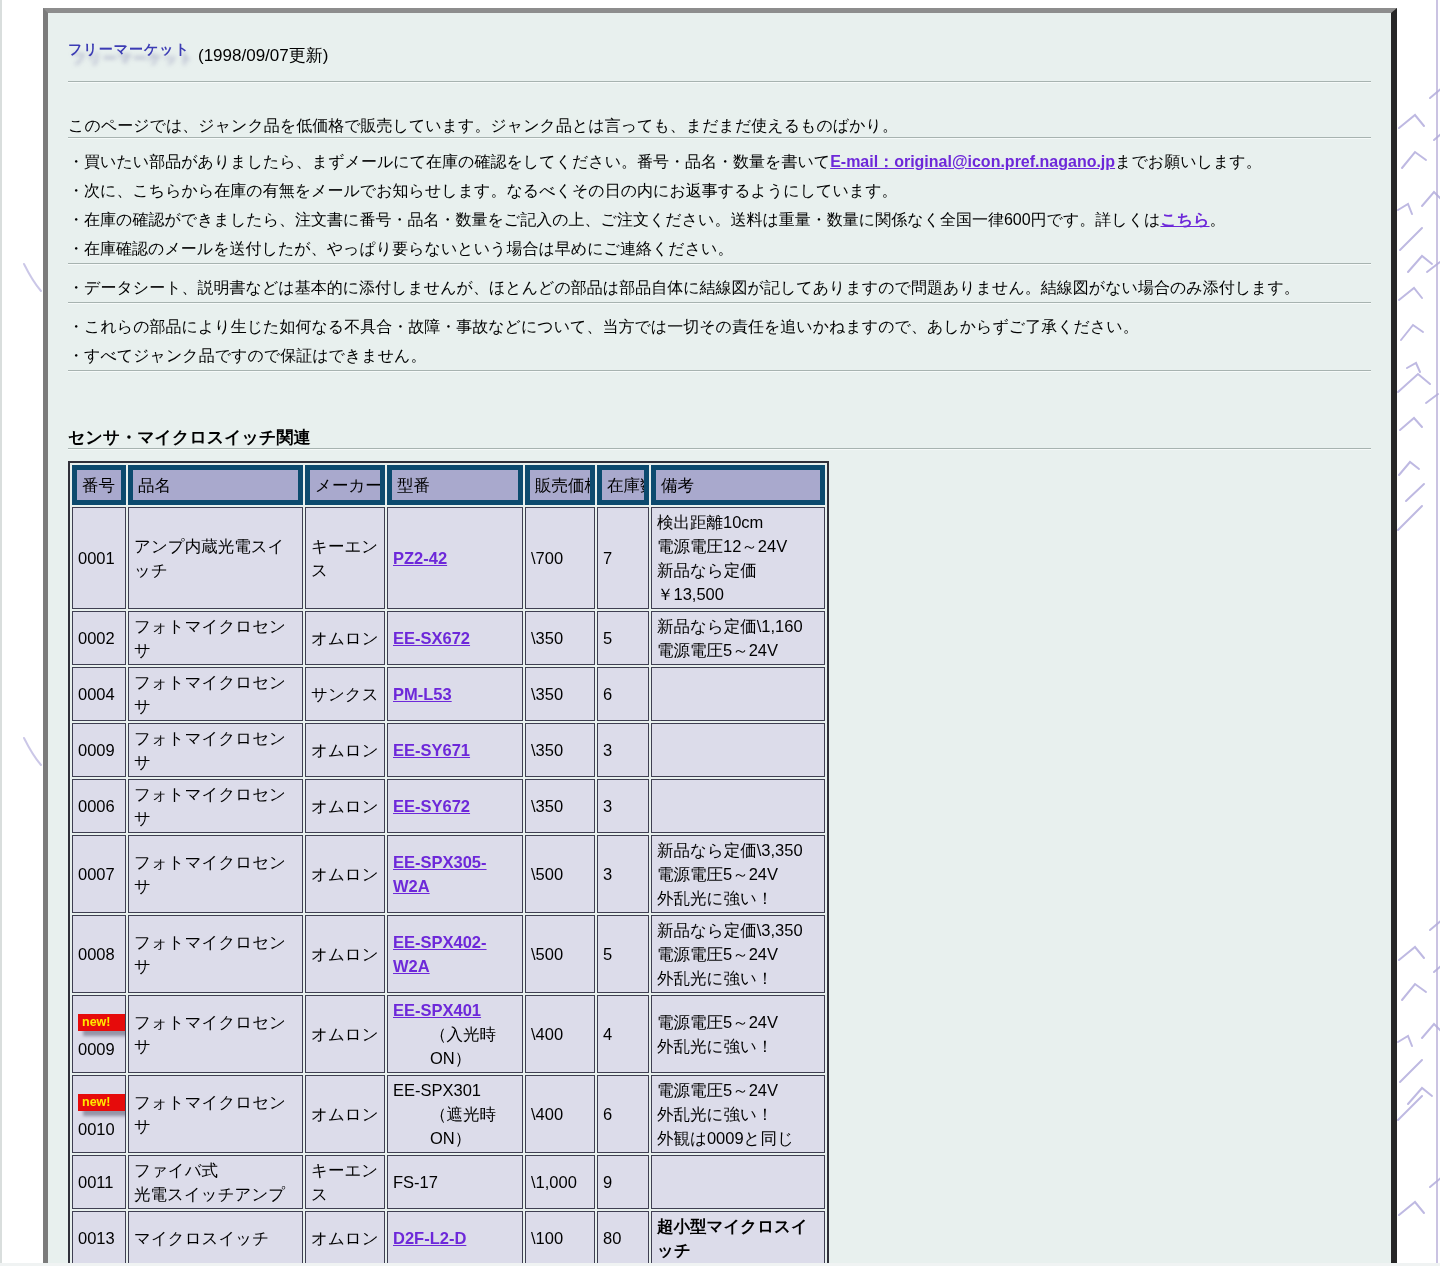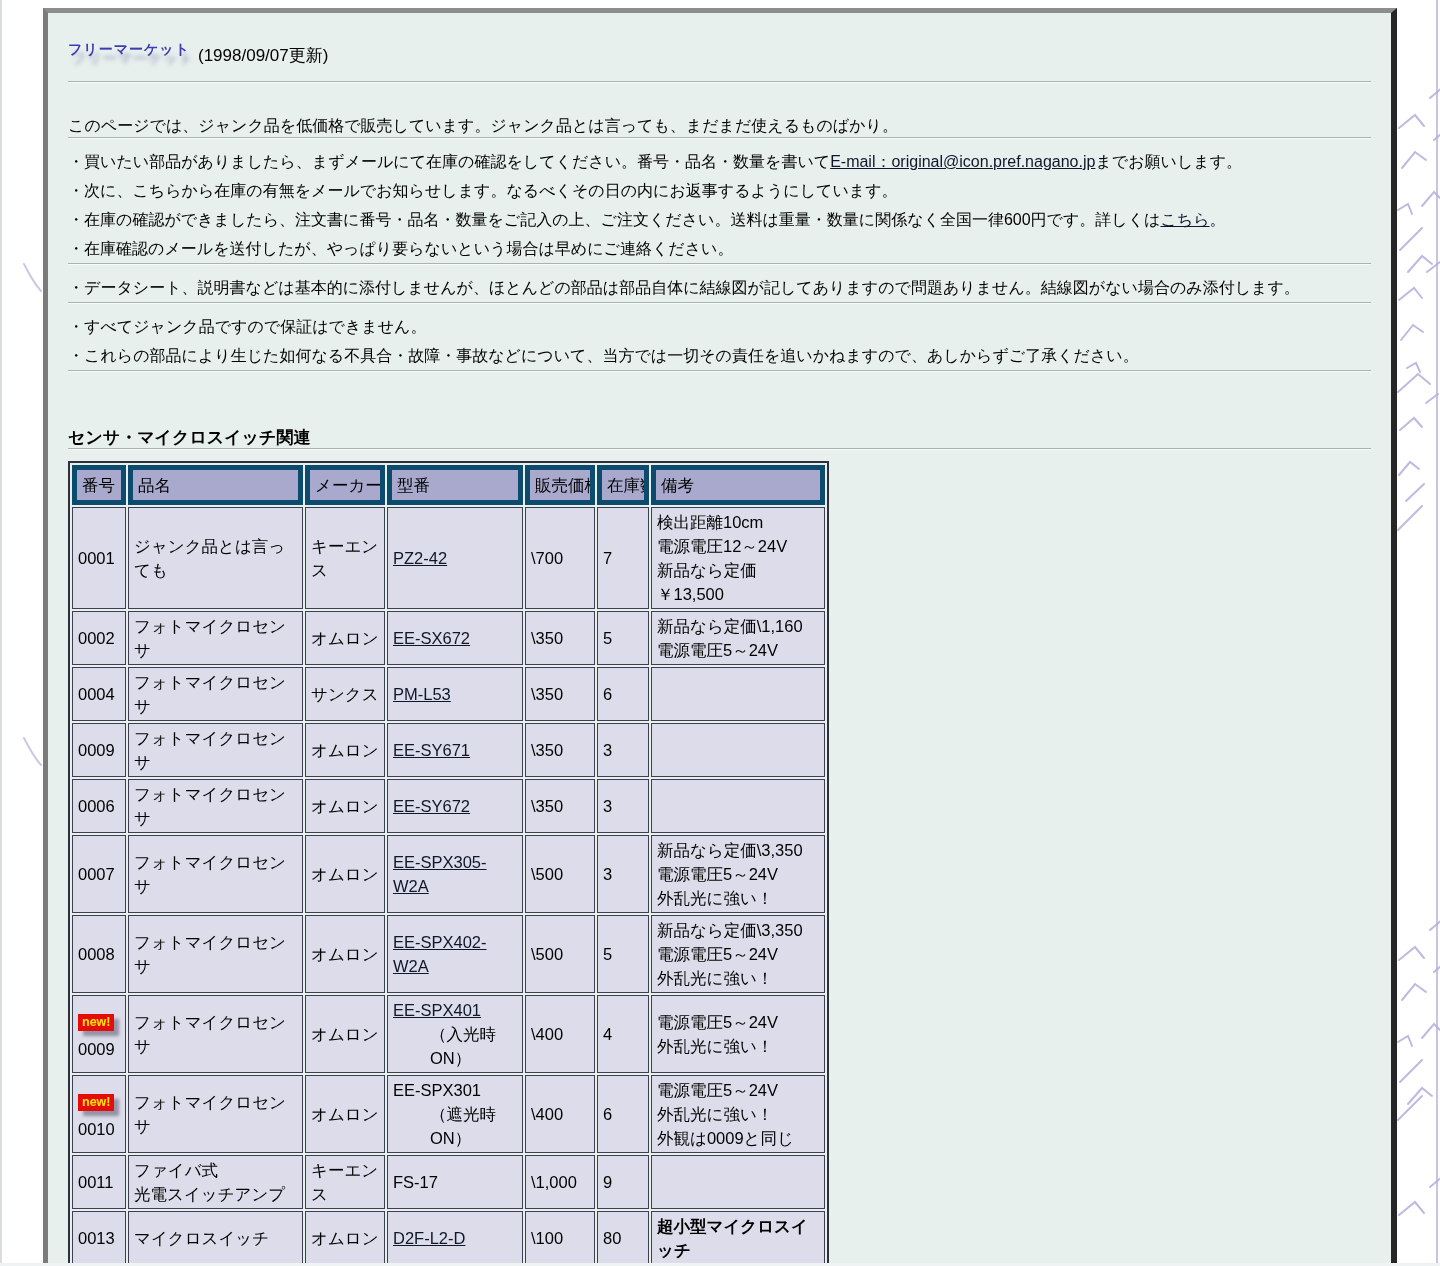--- a/index.html
+++ b/index.html
@@ -45,21 +45,21 @@
   .intro{margin:32px 0 0 0;font-size:16px;line-height:22px;}
   .bold-heading{margin:25px 0 0 0;font-size:17px;font-weight:bold;line-height:20px;}
   .mt-h2{margin-top:16px;}
   .note-block{margin-top:8px;font-size:16px;line-height:29px;}
   .mt-h3{margin-top:10px;}
   .mt-h4{margin-top:10px;}
   .mt-h5{margin-top:11px;}
   .section-heading{margin:56px 0 0 0;font-size:17px;font-weight:bold;line-height:20px;}
   .mt-hsec{margin-top:9px;}
 
-  a{color:#0f172a;text-decoration:underline;}
+  a{color:#6d28d9;text-decoration:underline;font-weight:bold;}
 
   table.parts{
     border-collapse:separate;border-spacing:2px;
     border:2px solid #30303a;
     table-layout:fixed;
     margin-top:11px;
     font-size:16.5px;
   }
   table.t1{width:741px;}
   table.parts th{
@@ -74,21 +74,21 @@
     overflow:hidden;
   }
   .multiline{white-space:pre-line;}
   .remark-bold{font-weight:bold;}
   .model-note{white-space:pre-line;margin-left:37px;}
   .no-text{display:block;}
   .new-badge{
     display:inline-block;
     background:#e60b0b;color:#ffe800;
     font-size:12.5px;font-weight:bold;line-height:14px;
-    padding:1px 4px 2px 4px;
+    padding:1px 16px 2px 4px;
     box-shadow:5px 5px 3px rgba(130,130,150,0.8);
     margin:2px 0 6px 0;
   }
   
   .bottom-edge{position:absolute;left:0;bottom:0;width:1440px;height:3px;background:#f0f3f3;z-index:2;}
 </style>
 </head>
 <body>
 
 <svg class="watermark" width="1440" height="1266" viewBox="0 0 1440 1266">
@@ -139,22 +139,22 @@
       <div>・在庫確認のメールを送付したが、やっぱり要らないという場合は早めにご連絡ください。</div>
     </div>
 
     <hr class="rule mt-h3">
 
     <div class="note-block">・データシート、説明書などは基本的に添付しませんが、ほとんどの部品は部品自体に結線図が記してありますので問題ありません。結線図がない場合のみ添付します。</div>
 
     <hr class="rule mt-h4">
 
     <div class="note-block">
+      <div>・これらの部品により生じた如何なる不具合・故障・事故などについて、当方では一切その責任を追いかねますので、あしからずご了承ください。</div>
       <div>・すべてジャンク品ですので保証はできません。</div>
-      <div>・これらの部品により生じた如何なる不具合・故障・事故などについて、当方では一切その責任を追いかねますので、あしからずご了承ください。</div>
     </div>
 
     <hr class="rule mt-h5">
 
     <div class="section-heading">センサ・マイクロスイッチ関連</div>
 
     <hr class="rule mt-hsec">
 
     <table class="parts t1">
       <colgroup>
@@ -176,21 +176,21 @@
           <th>在庫数</th>
           <th>備考</th>
         </tr>
       </thead>
       <tbody>
 
           <tr>
             <td>
               <span class="no-text">0001</span>
             </td>
-            <td class="multiline">ジャンク品とは言っても</td>
+            <td class="multiline">アンプ内蔵光電スイッチ</td>
             <td>キーエンス</td>
             <td><a href="#" class="hide-if-empty">PZ2-42</a></td>
             <td>\700</td>
             <td>7</td>
             <td><span class="multiline hide-if-empty">検出距離10cm
 電源電圧12～24V
 新品なら定価￥13,500</span></td>
           </tr>
 
           <tr>

